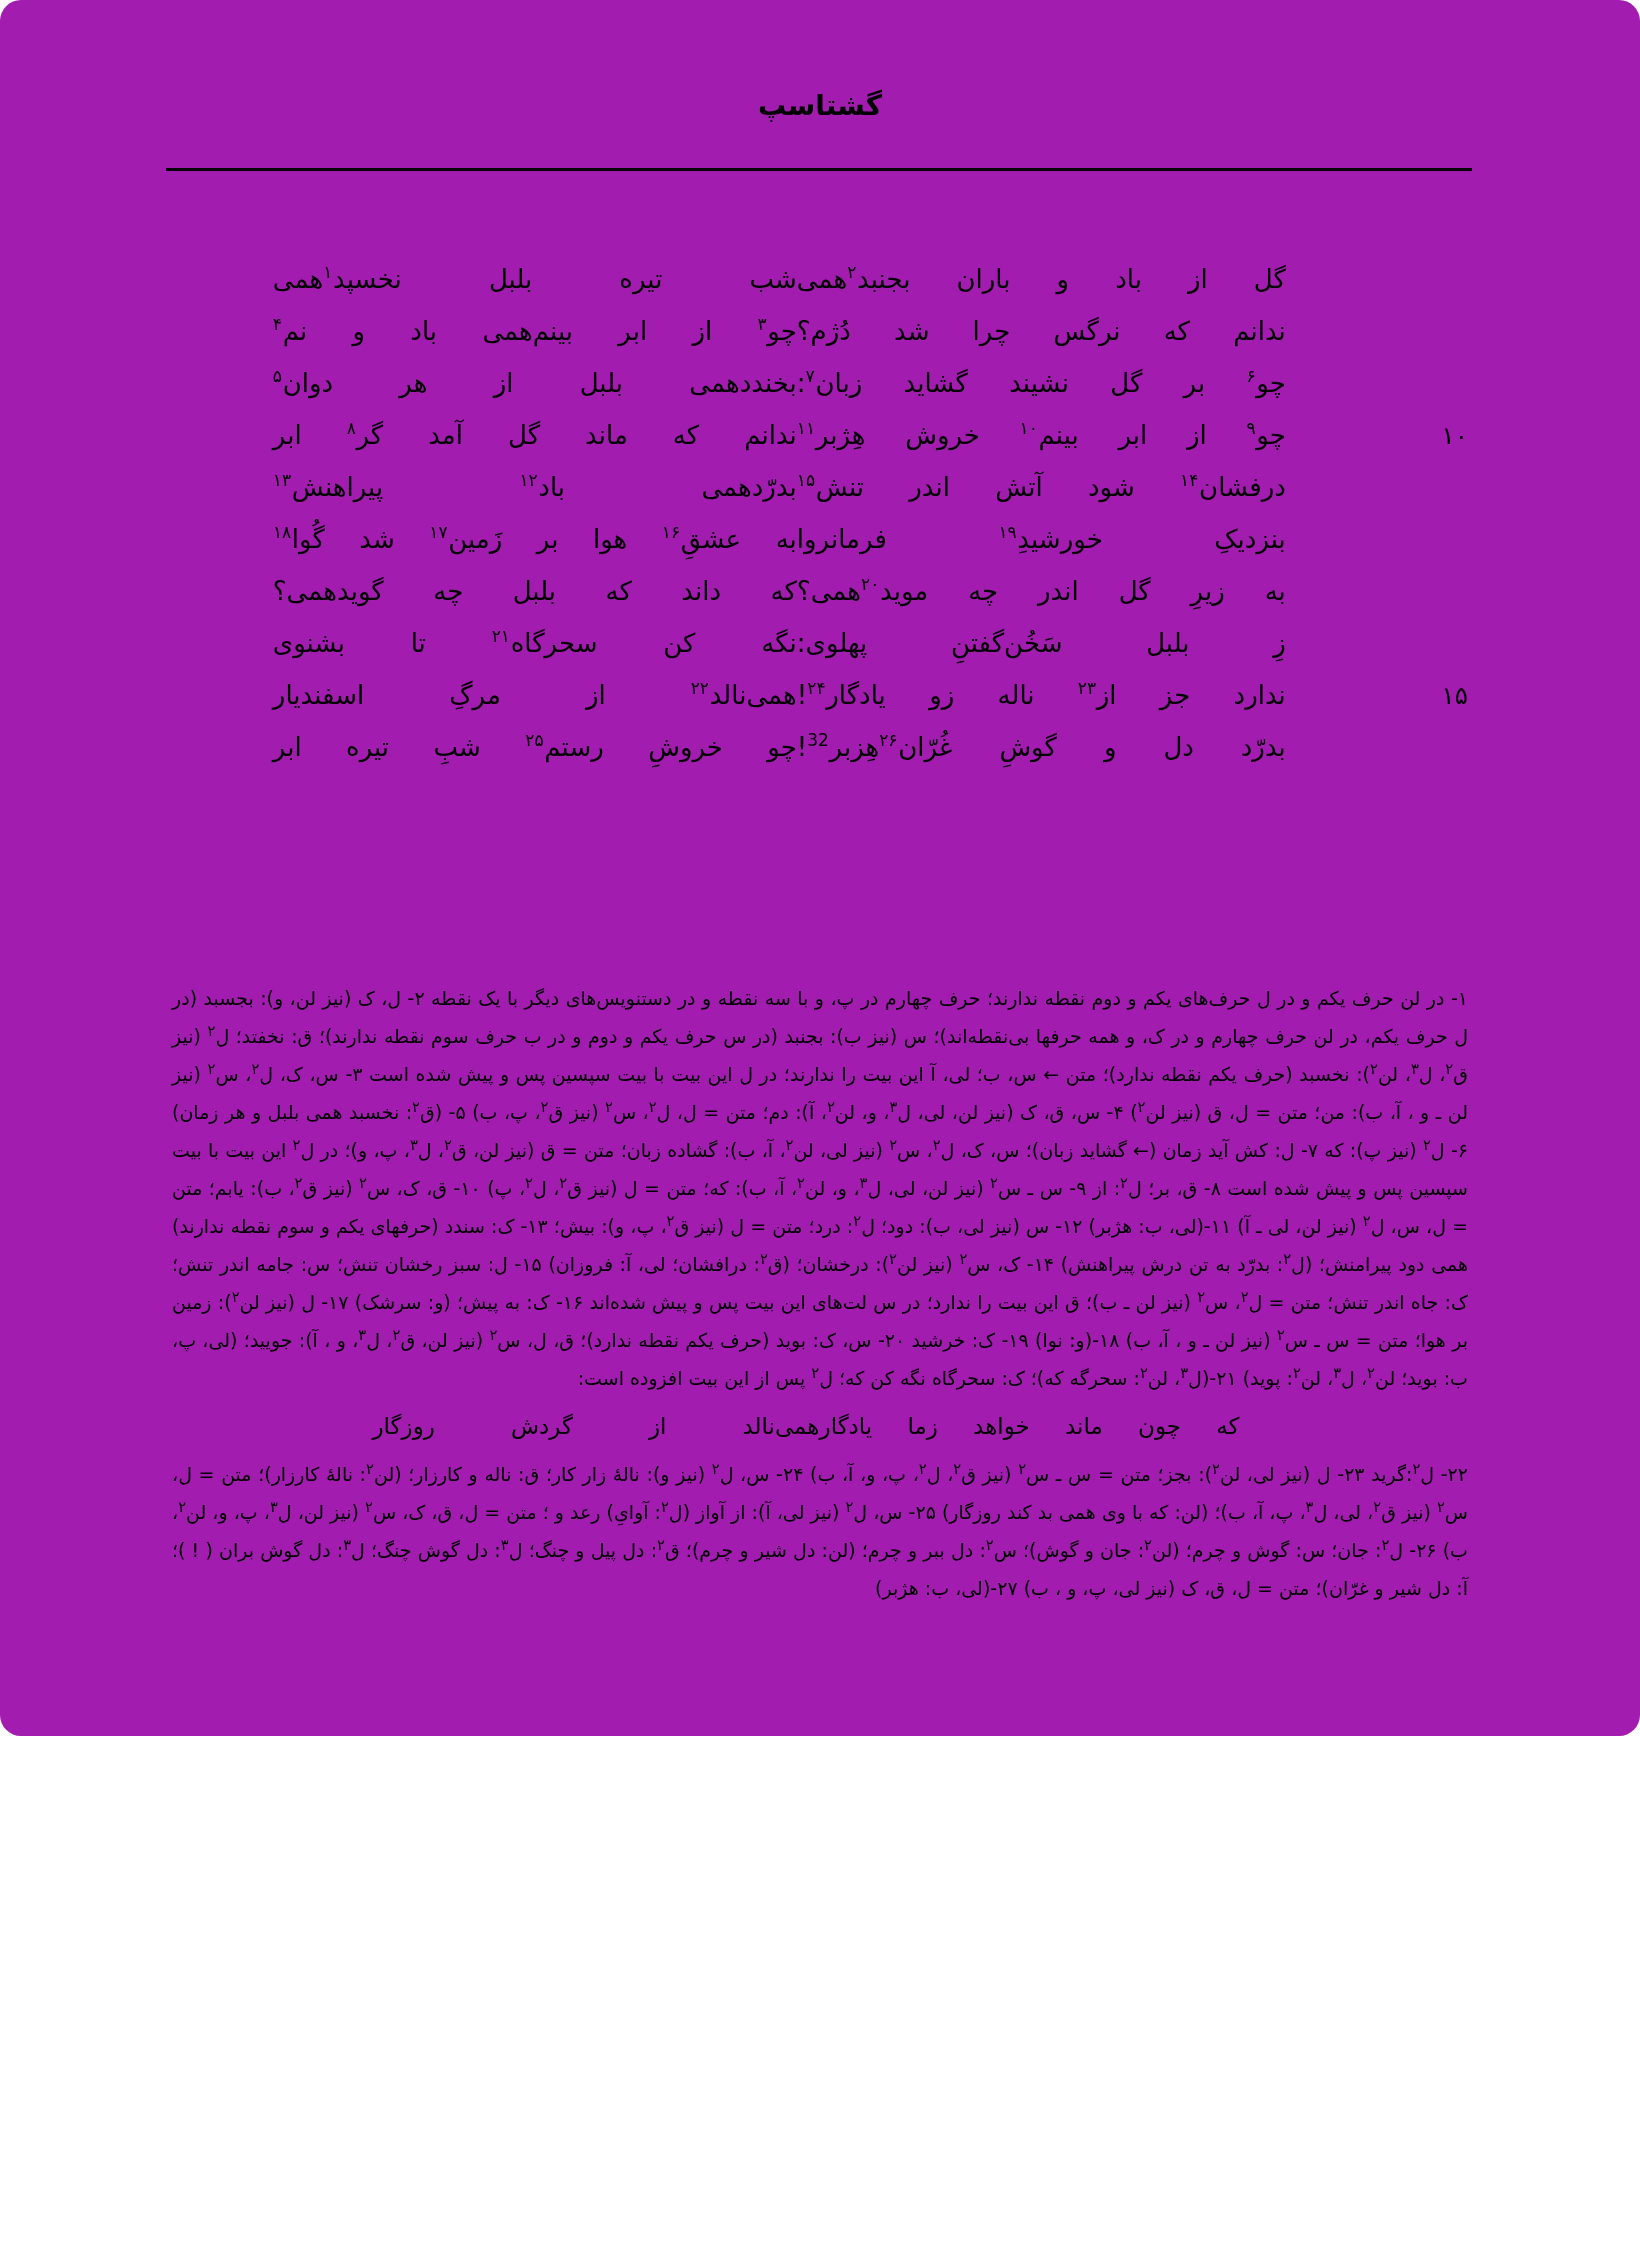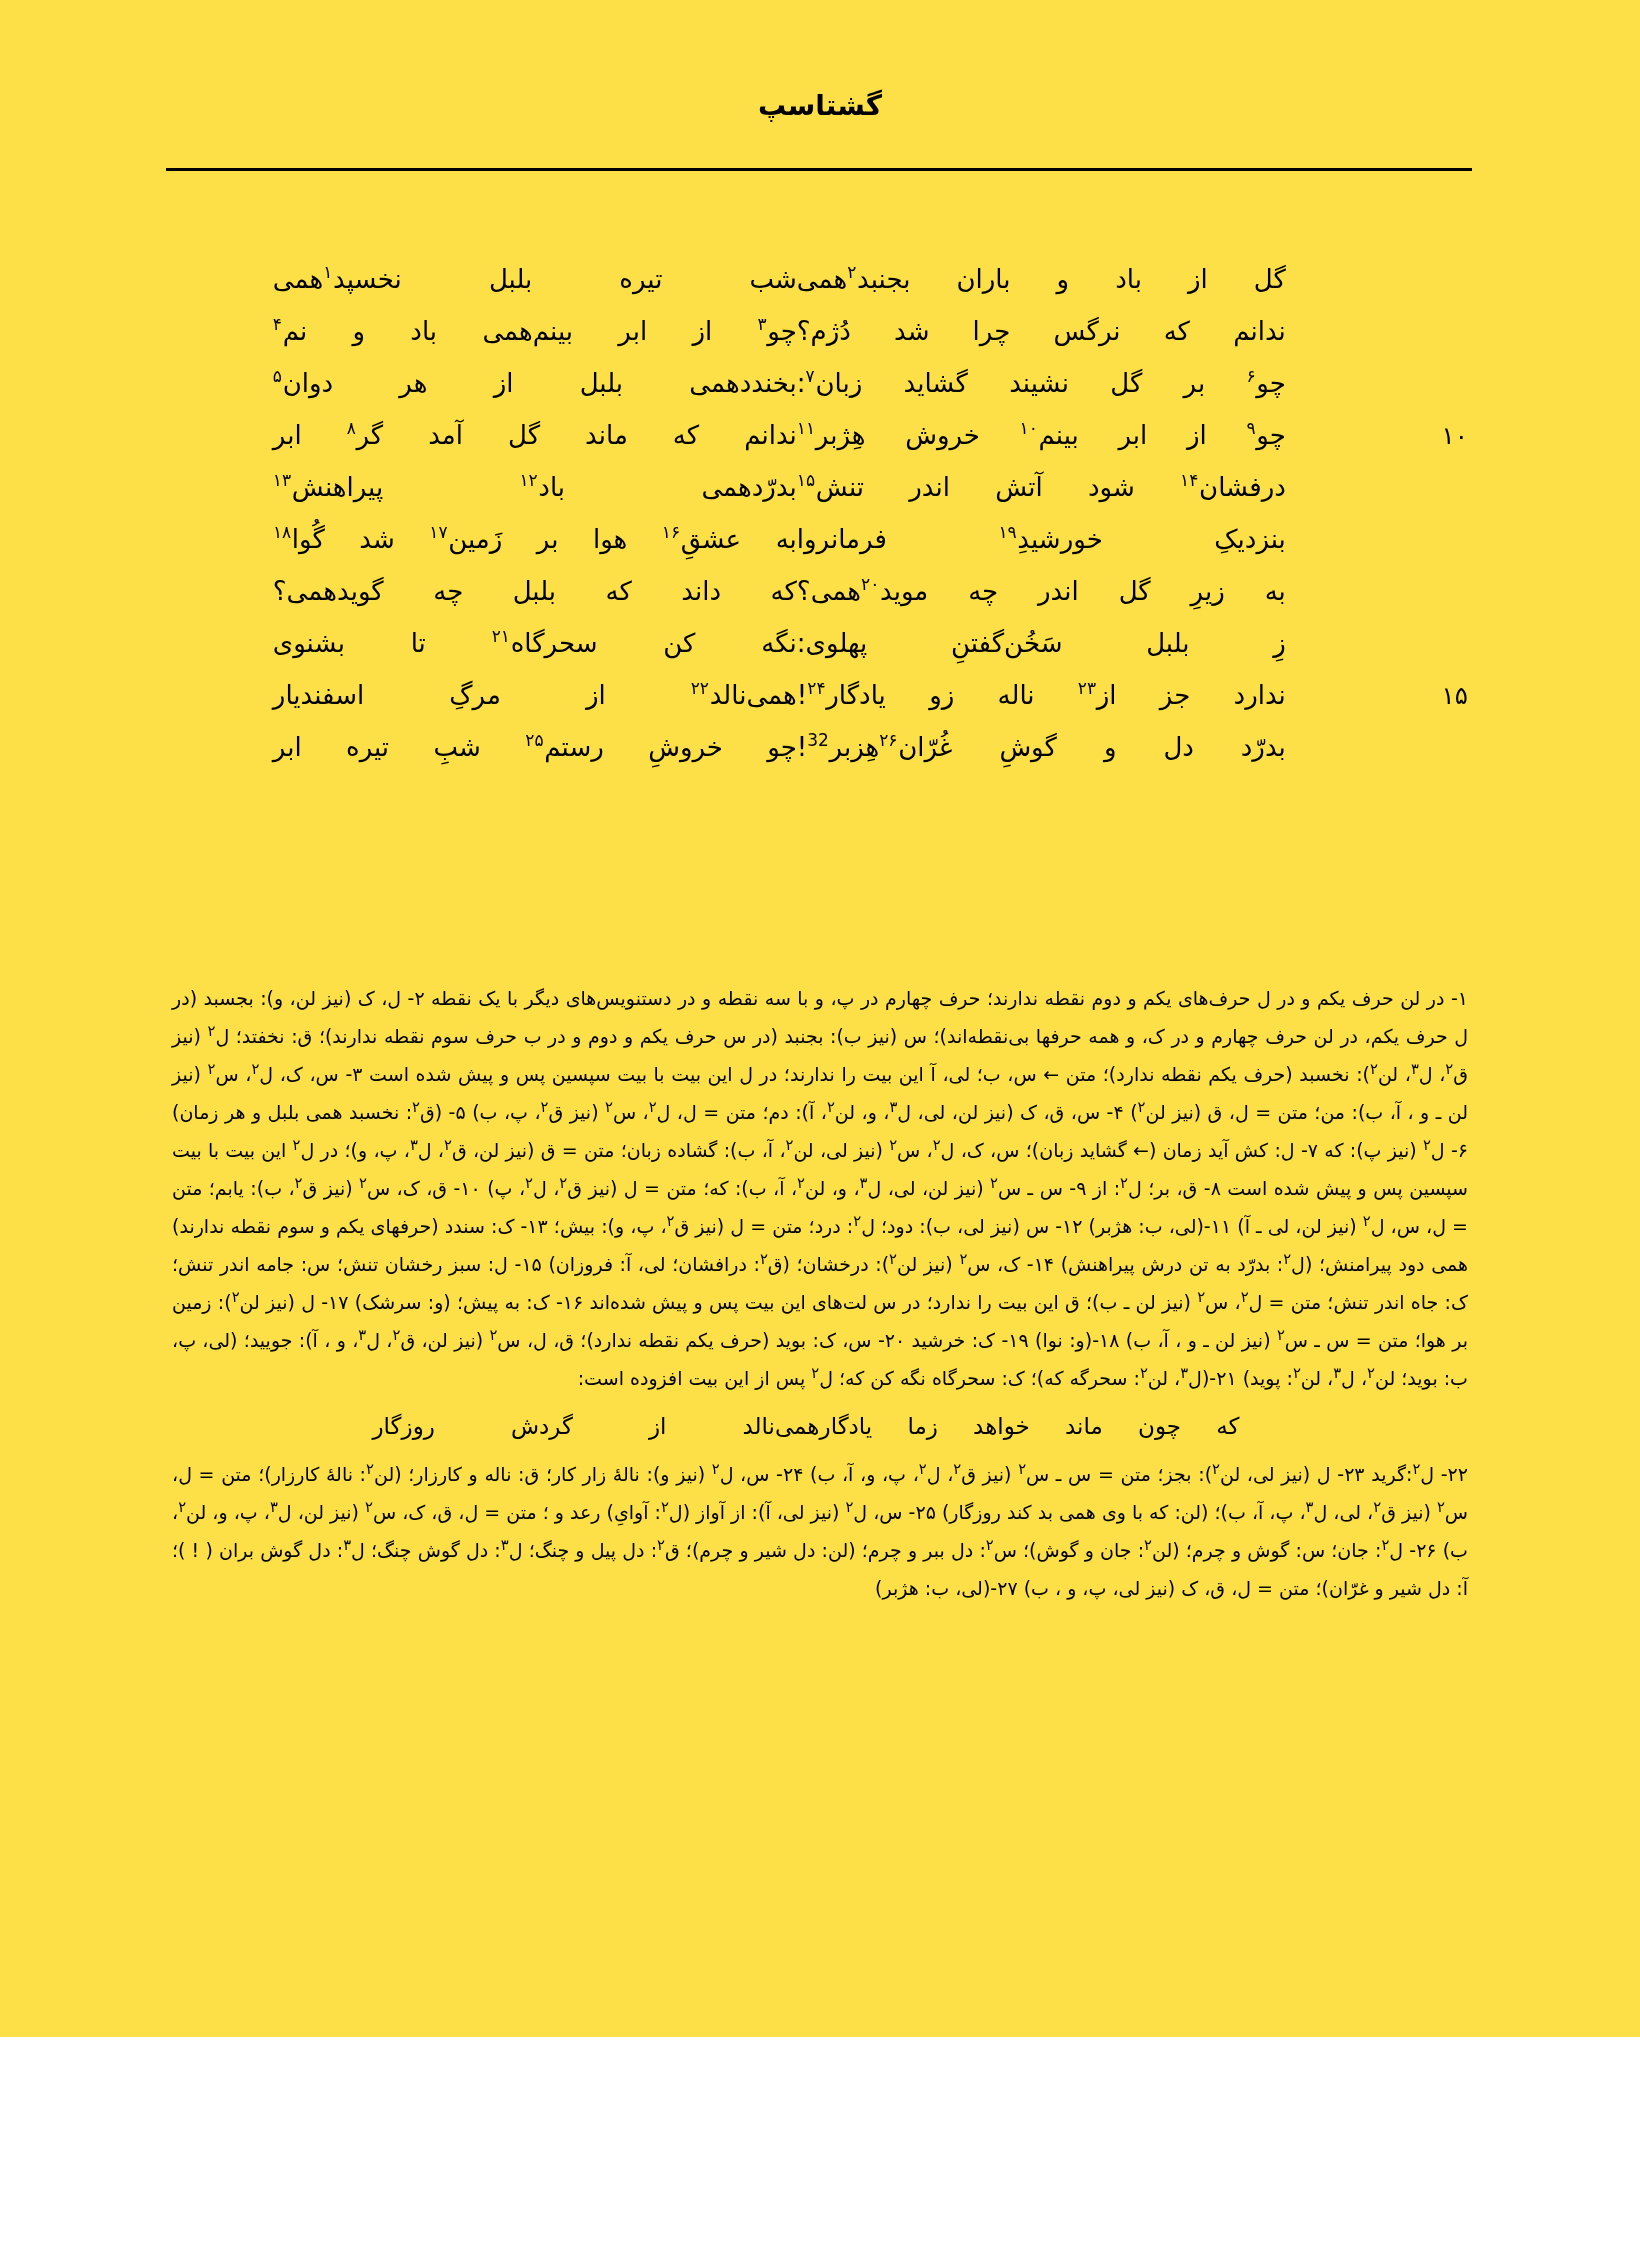--- a/index.html
+++ b/index.html
@@ -3,26 +3,27 @@
 <meta charset="utf-8">
 <style>
   html, body {
     margin: 0;
     padding: 0;
     background: #ffffff;
   }
   .page {
     position: relative;
     width: 1640px;
-    height: 2037px;
-    background: #fde047;
+    height: 1736px;
+    background: #a21caf;
     font-family: "DejaVu Sans", sans-serif;
     color: #000000;
     overflow: hidden;
     direction: rtl;
+    border-radius: 21px;
   }
 
   
   .header-zone {
     position: absolute;
     top: 91px;
     right: 168px;
     left: 168px;
     height: 80px;
   }

